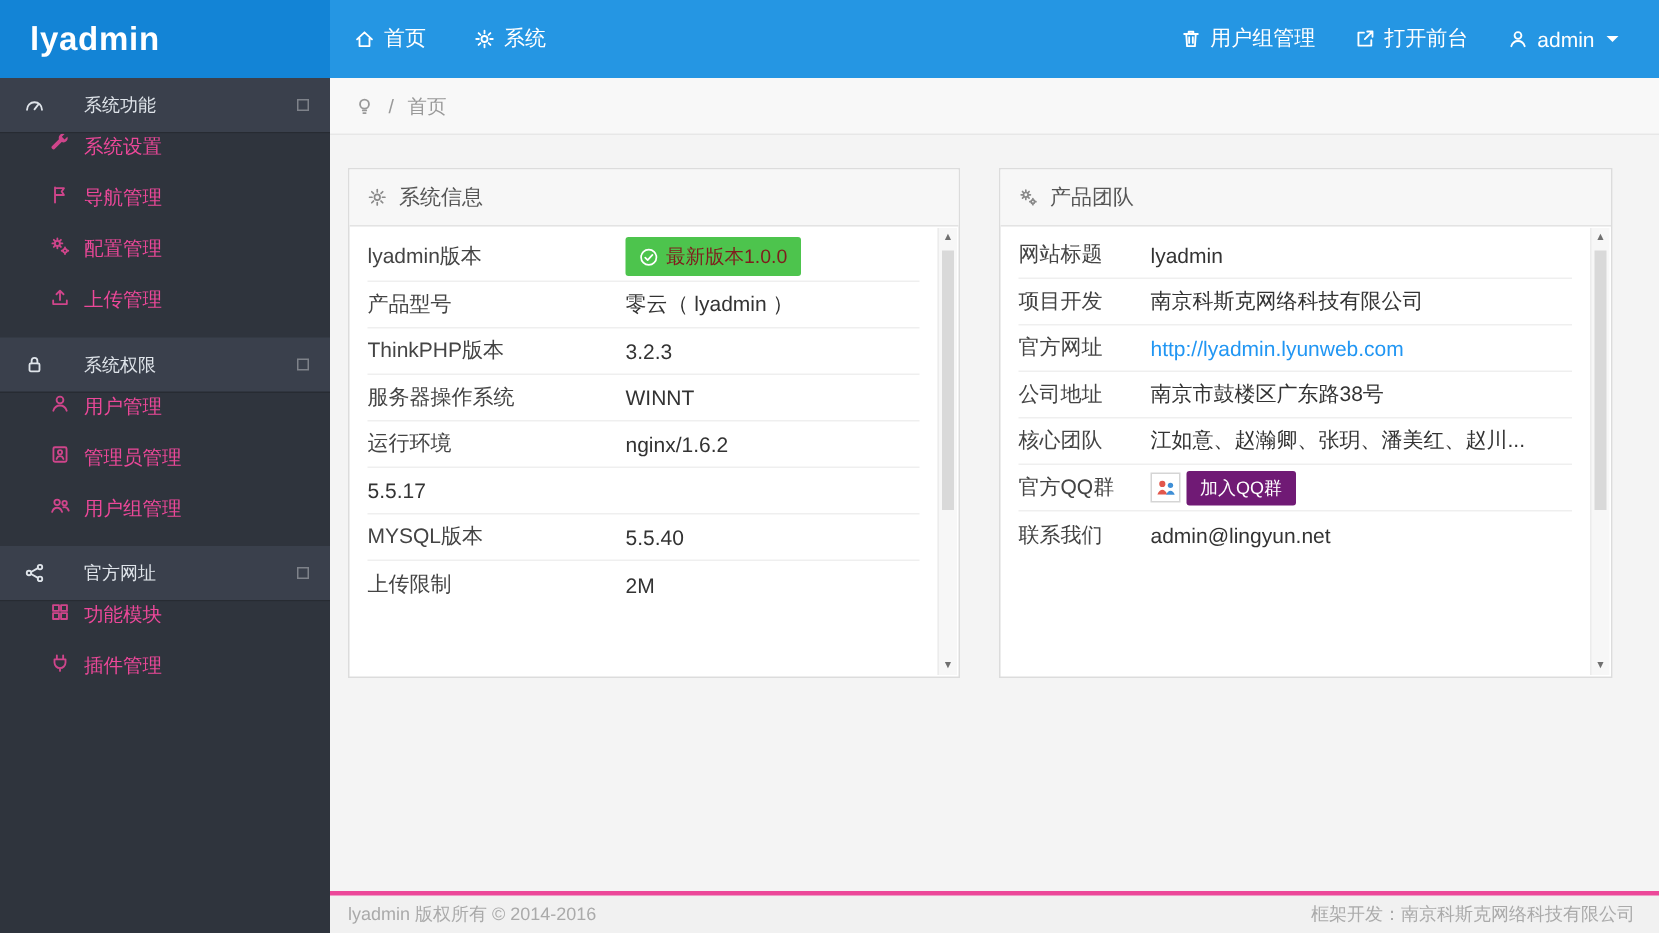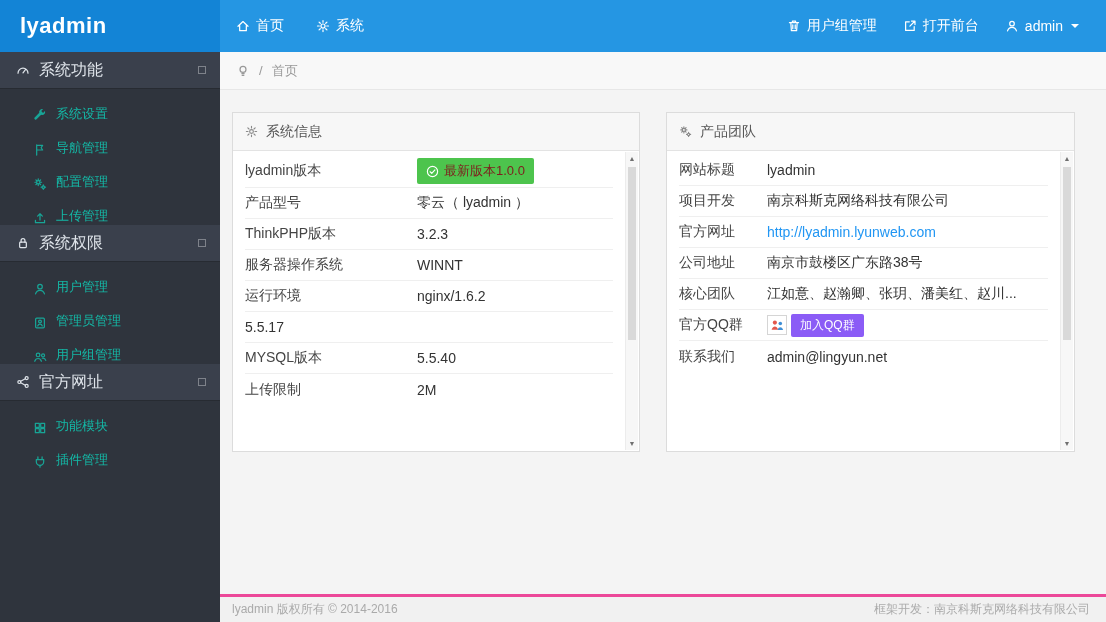--- a/index.html
+++ b/index.html
@@ -8,23 +8,23 @@
 
 .header{position:absolute;top:0;left:0;width:1106px;height:52px;background:#2596e3;display:flex;align-items:stretch;z-index:5}
 .logo{width:220px;background:#1384d6;color:#fff;font-size:22px;font-weight:bold;display:flex;align-items:center;padding-left:20px;letter-spacing:.5px;cursor:pointer}
 .hnav{display:flex}
 .hnav-item{display:flex;align-items:center;gap:6px;padding:0 16px;color:#fff;font-size:14px;cursor:pointer}
 .hactions{margin-left:auto;display:flex;align-items:center;padding-right:14px}
 .haction{display:flex;align-items:center;gap:6px;color:#fff;font-size:14px;padding:0 13px;cursor:pointer}
 .caret{width:0;height:0;border:4px solid transparent;border-top-color:#fff;margin-top:4px;margin-left:2px}
 
 .sidebar{position:absolute;top:52px;left:0;width:220px;bottom:0;background:#2f343d}
-.side-section{position:relative;height:37px;display:flex;align-items:center;gap:9px;padding:0 16px;background:#3a404c;color:#dfe4ea;font-size:16px;cursor:pointer;border-bottom:1px solid #272b32}
+.side-section{position:relative;height:37px;display:flex;align-items:center;gap:26px;padding:0 16px;background:#3a404c;color:#dfe4ea;font-size:12px;cursor:pointer;border-bottom:1px solid #272b32}
 .collapse-box{position:absolute;right:14px;width:8px;height:8px;border:1px solid rgba(255,255,255,.35)}
-.side-item{height:34px;display:flex;align-items:flex-end;gap:9px;padding:0 16px 0 33px;color:#14b8a6;font-size:13px;cursor:pointer}
+.side-item{height:34px;display:flex;align-items:flex-start;gap:9px;padding:0 16px 0 33px;color:#ec4899;font-size:13px;cursor:pointer}
 .side-item .ic{opacity:.85}
 
 .crumbbar{position:absolute;left:220px;top:52px;right:0;height:38px;background:#f8f8f8;border-bottom:1px solid #e7e7e7;display:flex;align-items:center;gap:9px;padding:0 16px;color:#999;font-size:13px}
 .crumb-home{cursor:pointer}
 
 .content{position:absolute;left:220px;top:90px;right:0;bottom:28px}
 .panel{position:absolute;background:#fff;border:1px solid #dcdcdc}
 .panel1{left:12px;top:22px;width:408px;height:340px}
 .panel2{left:446px;top:22px;width:409px;height:340px}
 .panel-h{height:38px;background:#f7f7f7;border-bottom:1px solid #e3e3e3;display:flex;align-items:center;gap:8px;padding:0 12px;color:#555;font-size:14px}
@@ -33,21 +33,21 @@
 .prow{display:flex;align-items:center;min-height:31px;border-bottom:1px solid #efefef;padding:3px 0}
 .prow:last-child{border-bottom:none}
 .plbl{flex:none;color:#444}
 .panel1 .plbl{width:172px}
 .panel2 .plbl{width:88px}
 .pval{color:#333}
 .badge{display:inline-flex;align-items:center;gap:5px;background:#4dc44d;color:#7f1d1d;font-size:13px;padding:4px 9px;border-radius:2px;cursor:pointer}
 .vlink{color:#2196f3;text-decoration:none;cursor:pointer}
 .qqwrap{display:inline-flex;align-items:center;gap:4px;cursor:pointer}
 .qqicon{width:20px;height:20px;border:1px solid #d5d5d5;background:#fff;display:inline-flex;align-items:center;justify-content:center}
-.qqbtn{background:#8b5cf6;color:#fff;font-size:12px;padding:3px 9px;border-radius:2px}
+.qqbtn{background:#701a75;color:#fff;font-size:12px;padding:3px 9px;border-radius:2px}
 
 .fakebar{position:absolute;top:39px;right:1px;bottom:1px;width:13px;background:#f7f7f7;border-left:1px solid #ececec}
 .sb-arrow{height:13px;line-height:13px;text-align:center;font-size:7px;color:#707070;cursor:pointer}
 .sb-down{position:absolute;bottom:0;left:0;right:0}
 .sb-thumb{position:absolute;left:2px;right:2px;top:15px;height:58%;background:#d9d9d9;cursor:pointer}
 
 .footer{position:absolute;left:220px;right:0;bottom:0;height:28px;background:#f1f1f1;border-top:3px solid #ec4899;display:flex;align-items:center;justify-content:space-between;padding:0 16px 0 12px;color:#aaa;font-size:12px}
 
 .ic{width:14px;height:14px;fill:none;stroke:currentColor;stroke-width:1.4;stroke-linecap:round;stroke-linejoin:round;flex:none}
 .ic-badge{width:13px;height:13px;stroke:#fff}

